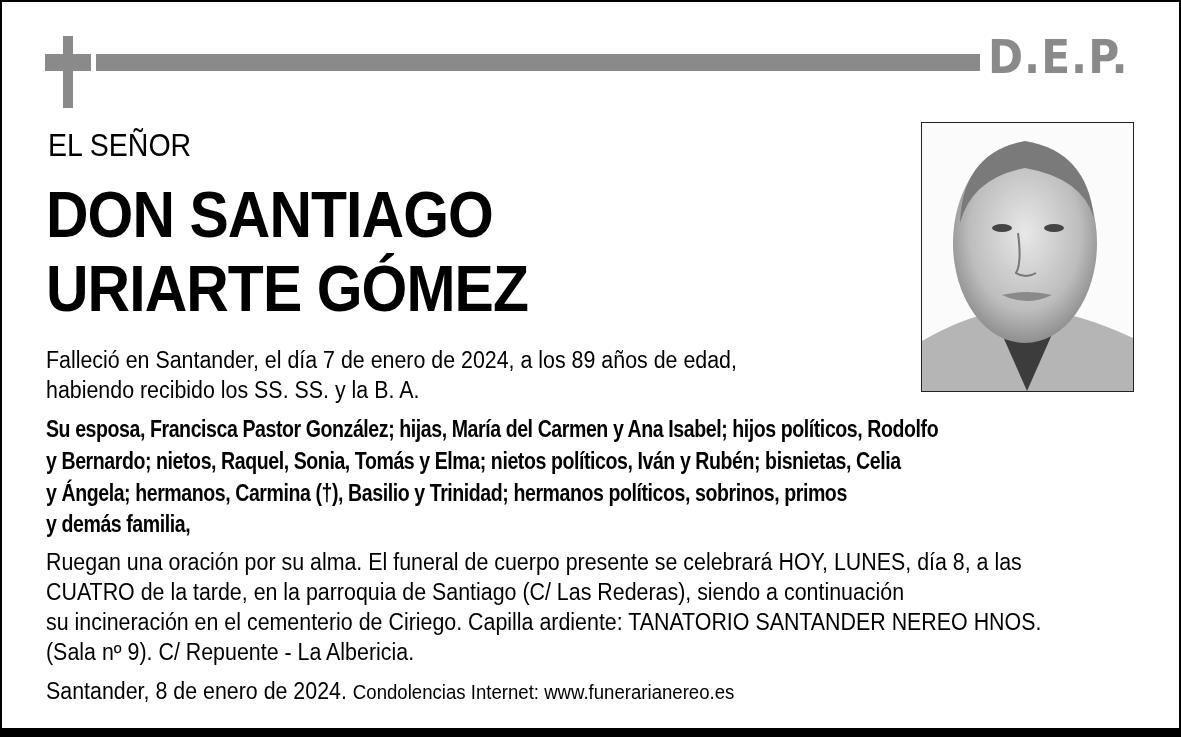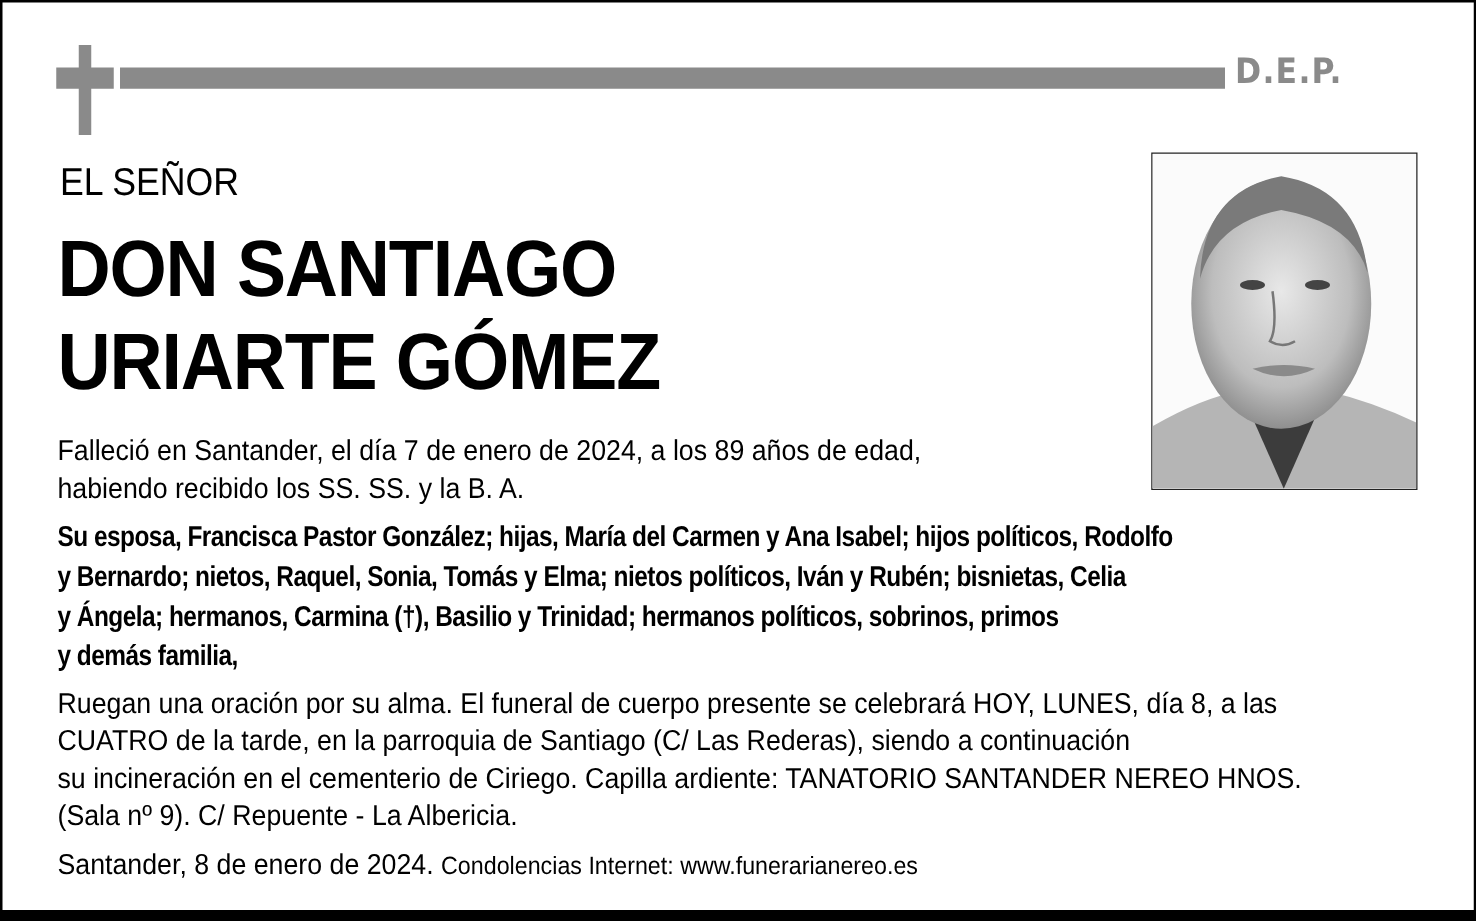--- a/index.html
+++ b/index.html
@@ -2,21 +2,21 @@
 <html><head>
 <meta charset="utf-8">
 <style>
   html, body { margin: 0; padding: 0; background: #ffffff; }
   body { width: 1181px; height: 737px; overflow: hidden; position: relative; font-family: "DejaVu Sans", sans-serif; color: #000; }
   .frame { position: absolute; left: 0; top: 0; width: 1181px; height: 737px; box-sizing: border-box; border-left: 2px solid #000; border-top: 2px solid #000; border-right: 2px solid #000; }
   .bottom-bar { position: absolute; left: 0; top: 728px; width: 1181px; height: 9px; background: #000; }
   .cross-v { position: absolute; left: 63px; top: 36px; width: 10px; height: 72px; background: #8a8a8a; }
   .cross-h { position: absolute; left: 45px; top: 54px; width: 46px; height: 17px; background: #8a8a8a; }
   .rule { position: absolute; left: 96px; top: 54px; width: 884px; height: 17px; background: #8a8a8a; }
-  .dep { position: absolute; left: 988px; top: 37px; font-family: "DejaVu Sans Condensed", "DejaVu Sans", sans-serif; font-weight: bold; font-size: 28px; line-height: 40px; color: #8a8a8a; letter-spacing: 1px; }
+  .dep { position: absolute; left: 988px; top: 37px; font-family: "DejaVu Sans Condensed", "DejaVu Sans", sans-serif; font-weight: bold; font-size: 47px; line-height: 40px; color: #8a8a8a; letter-spacing: 1px; }
   .senor { position: absolute; left: 48px; top: 128px; font-size: 31px; line-height: 36px; font-family: "Liberation Sans", sans-serif; transform: scaleX(0.92); transform-origin: left; }
   .name { position: absolute; left: 46px; top: 178px; font-family: "Liberation Sans", sans-serif; font-weight: bold; font-size: 64px; line-height: 74px; letter-spacing: -1px; transform: scaleX(0.92); transform-origin: left; }
   .photo { position: absolute; left: 921px; top: 122px; width: 213px; height: 270px; border: 1px solid #222; box-sizing: border-box; background: #fff; overflow: hidden; }
   .p { position: absolute; left: 46px; font-family: "Liberation Sans", sans-serif; font-size: 23px; line-height: 28px; white-space: nowrap; transform: scaleX(0.93); transform-origin: left; }
   .bold { font-weight: bold; letter-spacing: -0.5px; transform: scaleX(0.85); }
   .small { font-size: 20px; }
 </style>
 </head>
 <body>
 

